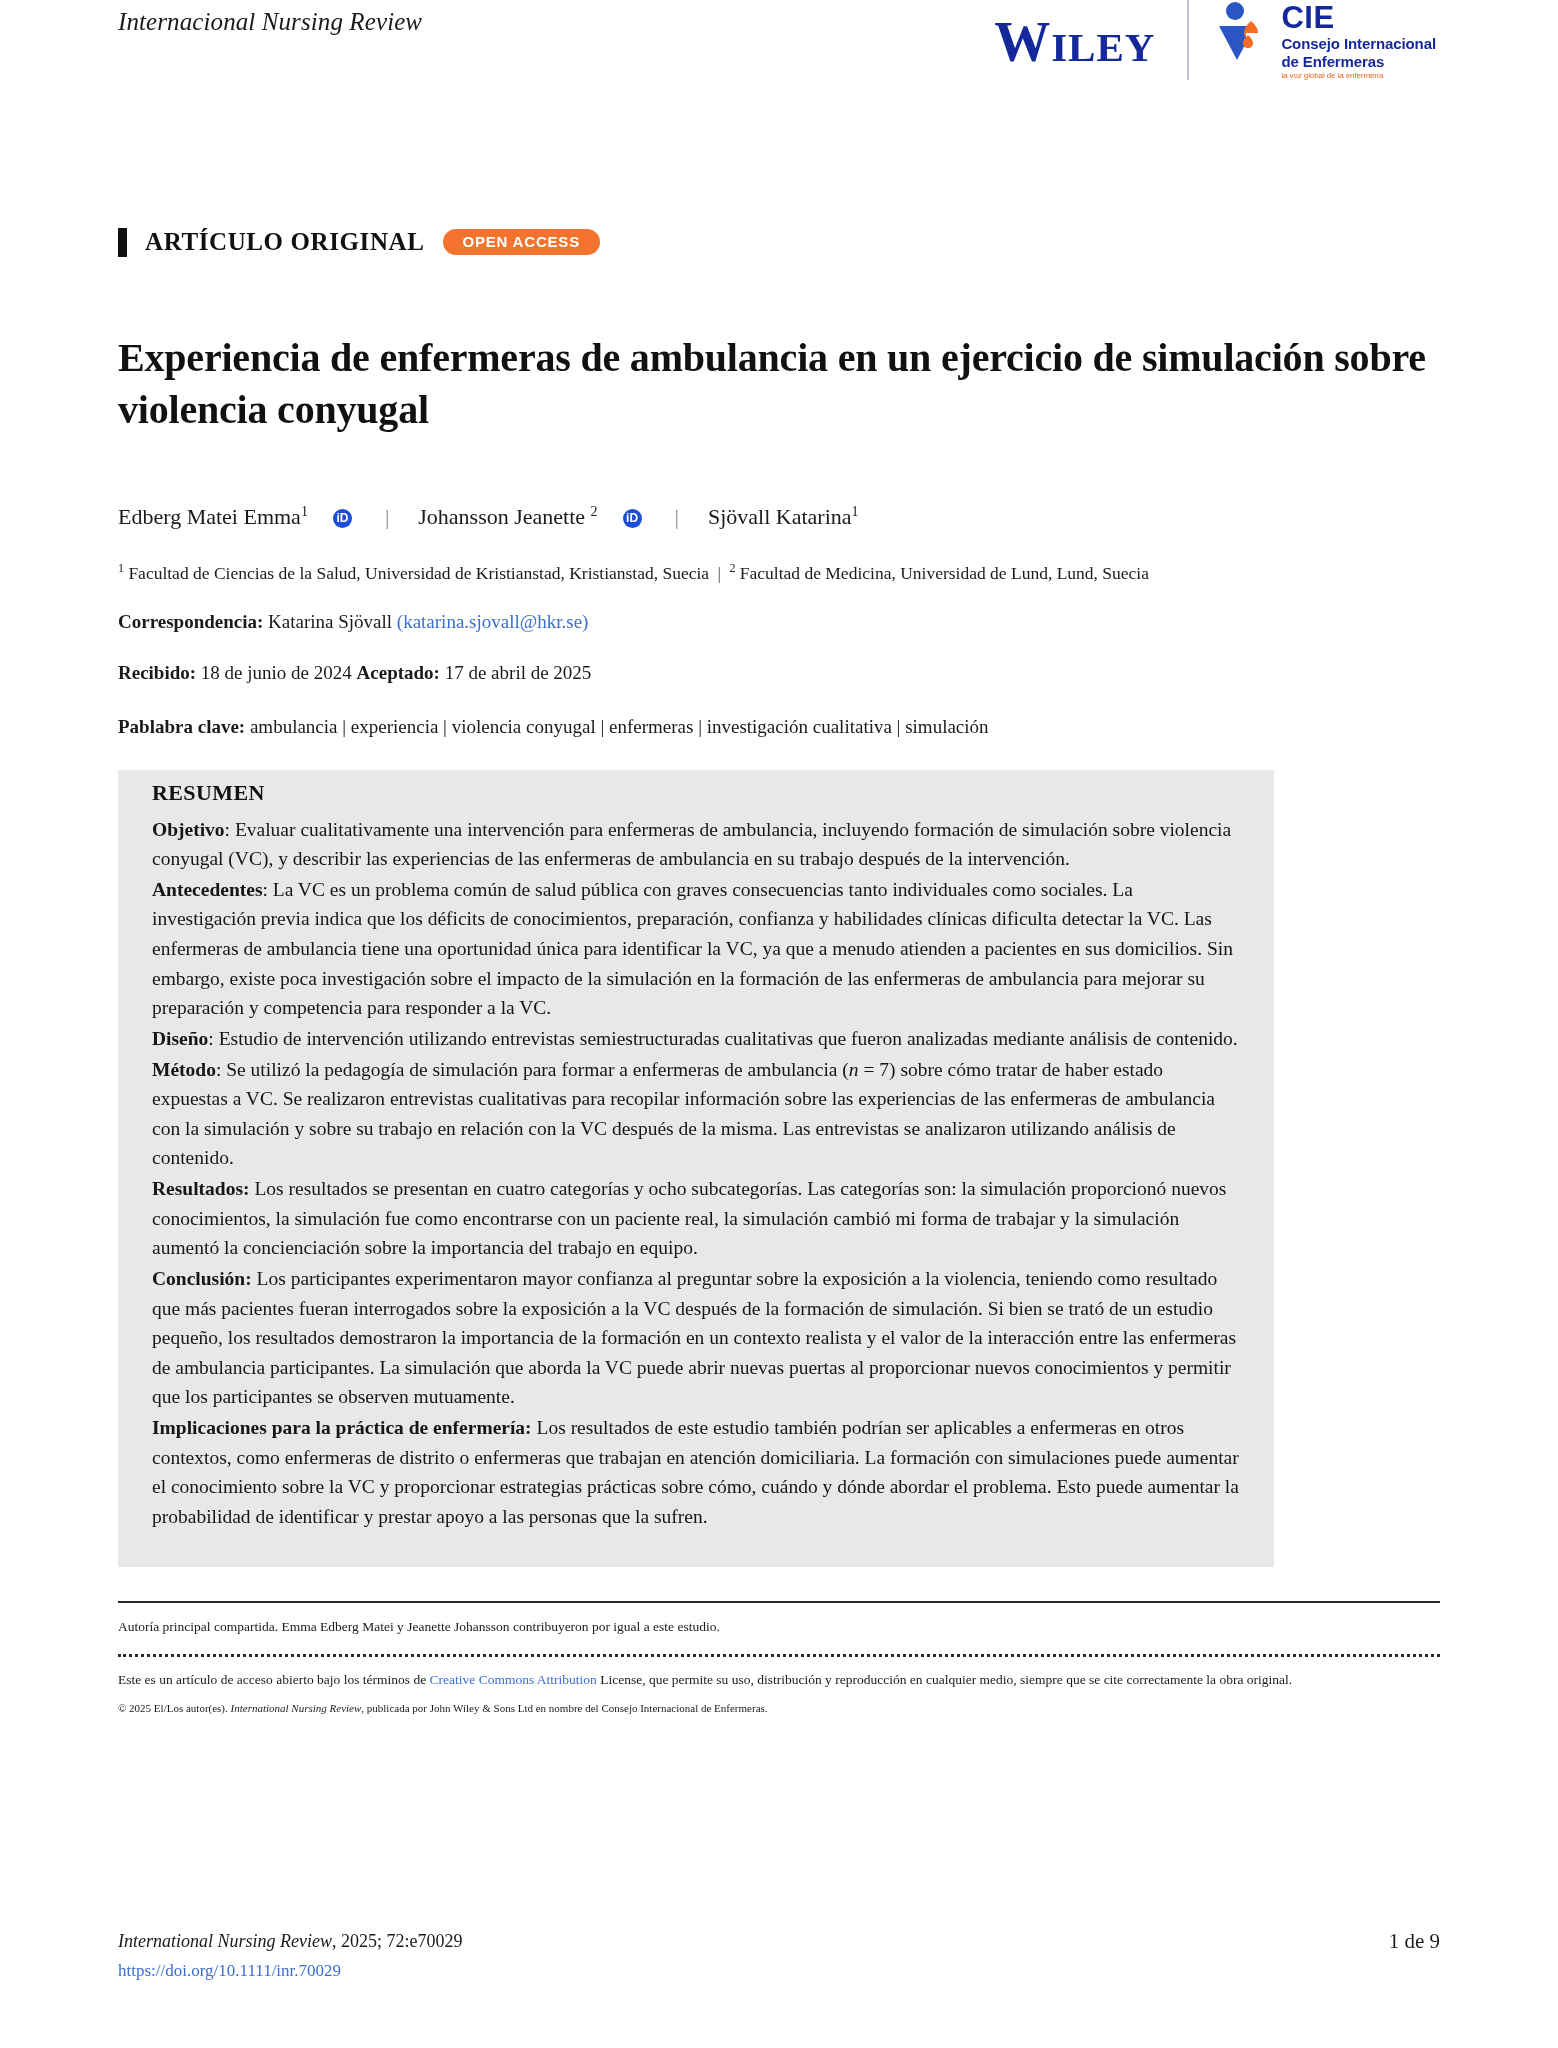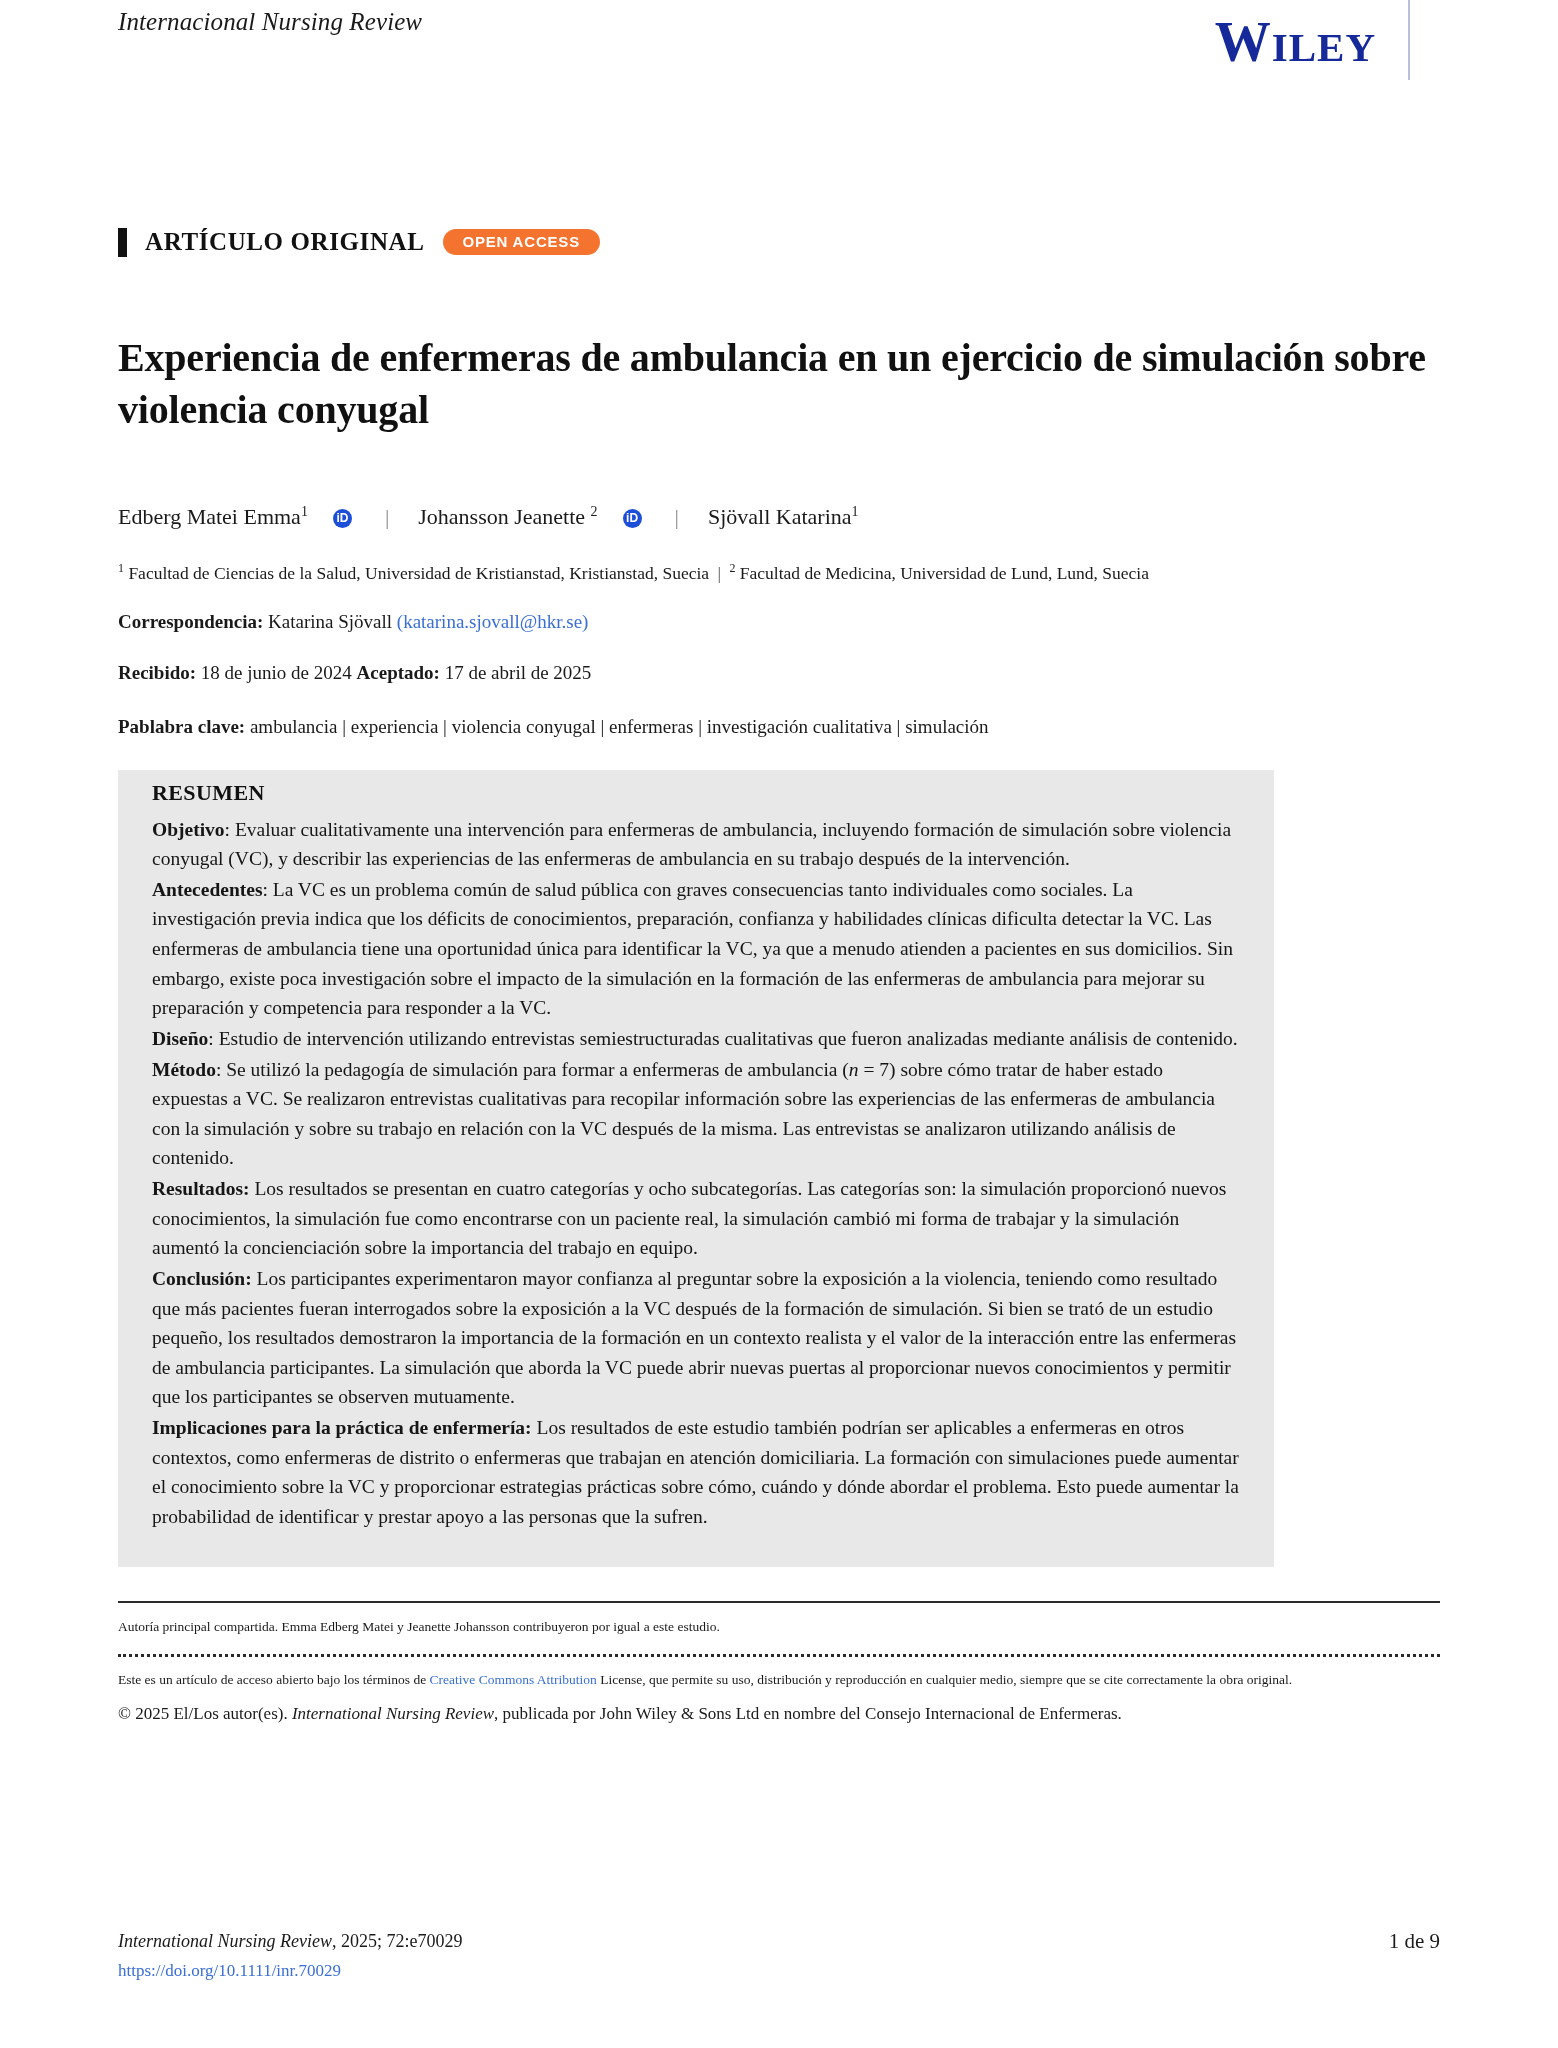--- a/index.html
+++ b/index.html
@@ -258,21 +258,21 @@
     margin: 16px 0 12px 0;
     width: 1322px;
   }
   .license-text {
     font-size: 13.5px;
     line-height: 1.6;
     color: #1a1a1a;
   }
   .cc-link { color: #3b6fd4; text-decoration: none; }
   .copyright-text {
-    font-size: 17px;
+    font-size: 11px;
     line-height: 1.6;
     margin-top: 10px;
     color: #1a1a1a;
   }
   .copyright-text i { font-style: italic; }
 
   
   .page-footer {
     position: absolute;
     left: 118px;
@@ -294,20 +294,37 @@
   <div class="content">
 
     <div class="masthead">
       <div class="journal-name">Internacional Nursing Review</div>
 
       <div class="logos">
         <div class="wiley-word">
           W<span class="small">ILEY</span>
         </div>
         <div class="logo-divider"></div>
+        <div class="cie-logo">
+          <div class="cie-mark">
+            <svg width="54" height="62" viewBox="0 0 54 62" xmlns="http://www.w3.org/2000/svg">
+              <circle cx="20" cy="11" r="9" fill="#2b55c4"></circle>
+              <path d="M4 26 L40 26 L22 60 Z" fill="#2b55c4"></path>
+              <path d="M36 21 c4 4 7 7 7 12 c0 4 -3 7 -7 7 c-4 0 -7 -3 -7 -7 c0 -5 3 -8 7 -12 z" fill="#f26c22"></path>
+              <rect x="31" y="33" width="12" height="14" fill="#ffffff"></rect>
+              <path d="M33 35 c3 3 5 5 5 8 c0 3 -2 5 -5 5 c-3 0 -5 -2 -5 -5 c0 -3 2 -5 5 -8 z" fill="#f26c22"></path>
+            </svg>
+          </div>
+          <div class="cie-text">
+            <div class="cie-initials">CIE</div>
+            <div class="cie-sub">Consejo Internacional</div>
+            <div class="cie-sub">de Enfermeras</div>
+            <div class="cie-tag">la voz global de la enfermería</div>
+          </div>
+        </div>
       </div>
     </div>
 
     <div class="article-type-row">
       <div class="type-bar"></div>
       <div class="type-label">ARTÍCULO ORIGINAL</div>
       <div class="oa-badge">OPEN ACCESS</div>
     </div>
 
     <h1 class="article-title">Experiencia de enfermeras de ambulancia en un ejercicio de simulación sobre violencia conyugal</h1>

